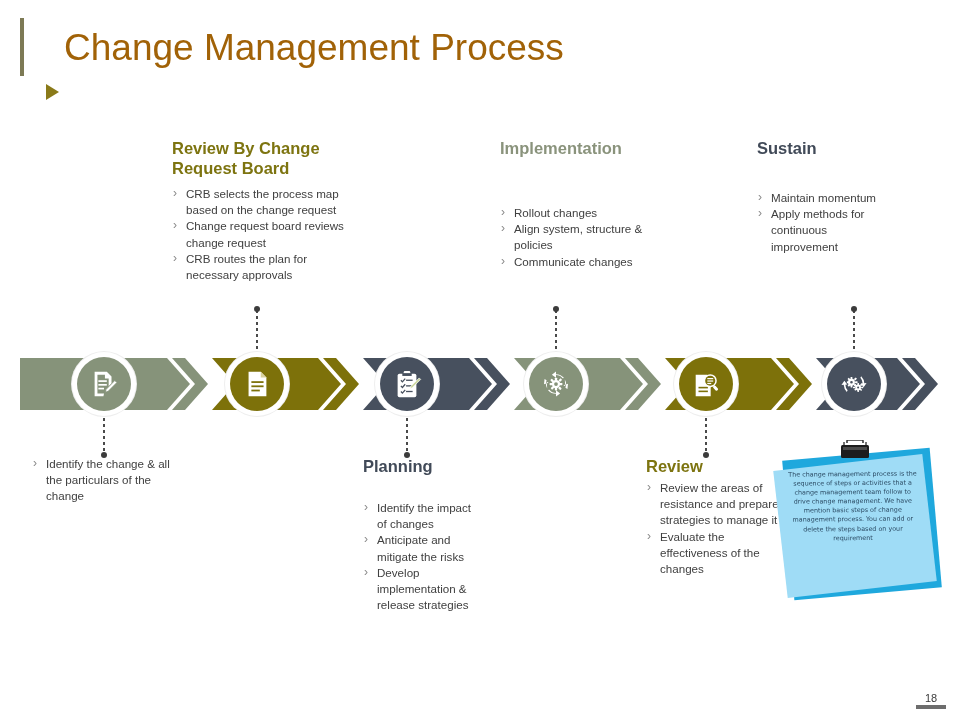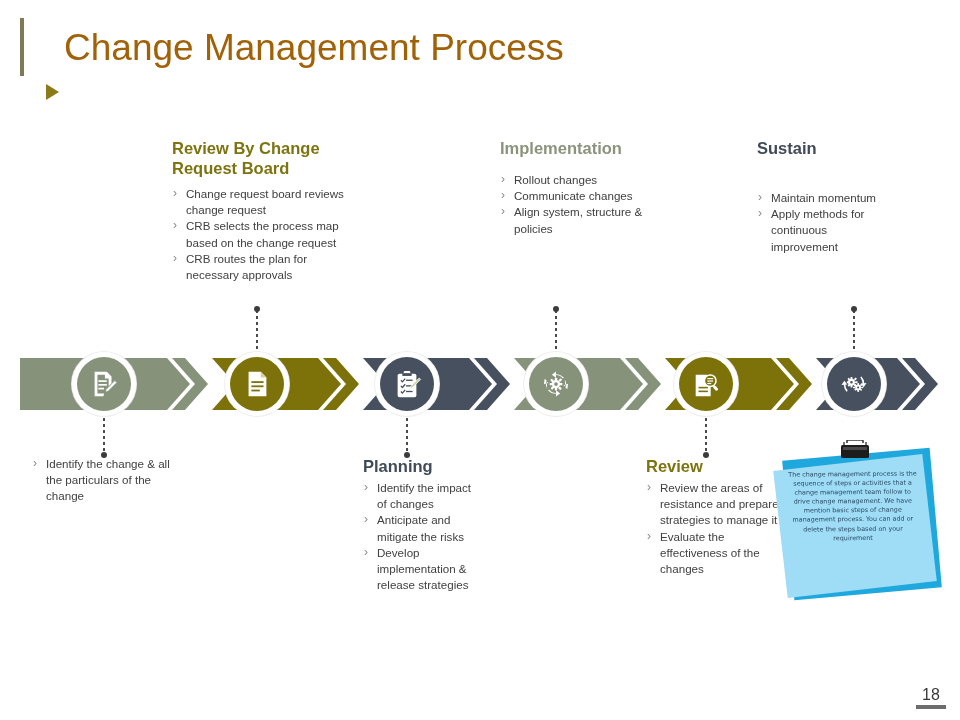--- a/index.html
+++ b/index.html
@@ -48,49 +48,49 @@
   
   .note-wrap{position:absolute;left:778px;top:440px;width:180px;height:170px;}
   .note-shadow{position:absolute;left:10px;top:14px;width:148px;height:140px;background:#1fa8dd;transform:rotate(-5deg);}
   .note{position:absolute;left:2px;top:22px;width:150px;height:128px;background:#9fdcf6;transform:rotate(-6.5deg);
         padding:8px 10px;box-sizing:border-box;}
   .note p{margin:0;font-size:6.4px;line-height:9.1px;color:#2b4a63;text-align:center;transform:rotate(6deg);
           transform-origin:center;font-family:"DejaVu Sans",sans-serif;}
   .clip{position:absolute;left:60px;top:0px;width:34px;height:30px;}
 
   
-  .pageno{position:absolute;right:12px;bottom:16px;width:34px;text-align:center;font-size:16px;color:#3a3a3a;}
+  .pageno{position:absolute;right:12px;bottom:16px;width:34px;text-align:center;font-size:11px;color:#3a3a3a;}
   .pageno .bar{position:absolute;left:2px;bottom:-5px;width:30px;height:4px;background:#6d6d6d;}
 </style>
 </head>
 <body>
 
 <div class="slide">
 
   <div class="title-bar">
     <div class="title-accent"></div>
     <div class="title-tri"></div>
     <div class="title-text">Change Management Process</div>
   </div>
 
   <div class="blk" style="left:172px;top:138px;width:186px;">
     <h3 class="olive">Review By Change Request Board</h3>
     <ul>
+      <li>CRB  selects the process map based on the change request</li>
       <li>Change request board reviews change request</li>
-      <li>CRB  selects the process map based on the change request</li>
       <li>CRB routes the plan for necessary approvals</li>
     </ul>
   </div>
 
   <div class="blk" style="left:500px;top:138px;width:180px;">
-    <h3 class="sage" style="margin-bottom:14px;">Implementation</h3>
+    <h3 class="sage" style="margin-bottom:47px;">Implementation</h3>
     <ul>
       <li>Rollout  changes</li>
+      <li>Align system, structure &amp; policies</li>
       <li>Communicate changes</li>
-      <li>Align system, structure &amp; policies</li>
     </ul>
   </div>
 
   <div class="blk" style="left:757px;top:138px;width:140px;">
     <h3 class="navy" style="margin-bottom:32px;">Sustain</h3>
     <ul>
       <li>Maintain momentum</li>
       <li>Apply methods for continuous improvement</li>
     </ul>
   </div>
@@ -235,21 +235,21 @@
     </svg>
   </div>
 
   <div class="blk" style="left:32px;top:456px;width:150px;">
     <ul>
       <li>Identify the change &amp; all the particulars of the change</li>
     </ul>
   </div>
 
   <div class="blk" style="left:363px;top:456px;width:112px;">
-    <h3 class="navy" style="margin-bottom:4px;">Planning</h3>
+    <h3 class="navy" style="margin-bottom:24px;">Planning</h3>
     <ul>
       <li>Identify the impact of changes</li>
       <li>Anticipate and mitigate the risks</li>
       <li>Develop implementation &amp; release strategies</li>
     </ul>
   </div>
 
   <div class="blk" style="left:646px;top:456px;width:136px;">
     <h3 class="olive" style="margin-bottom:4px;">Review</h3>
     <ul>

